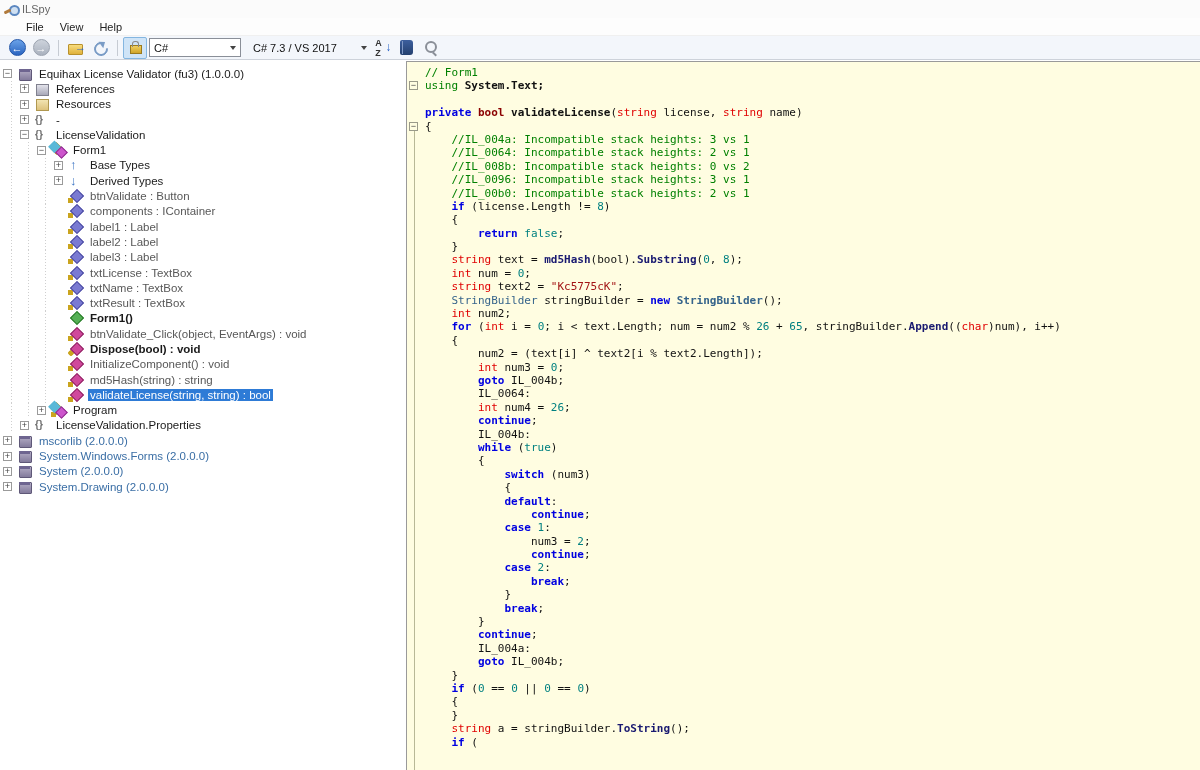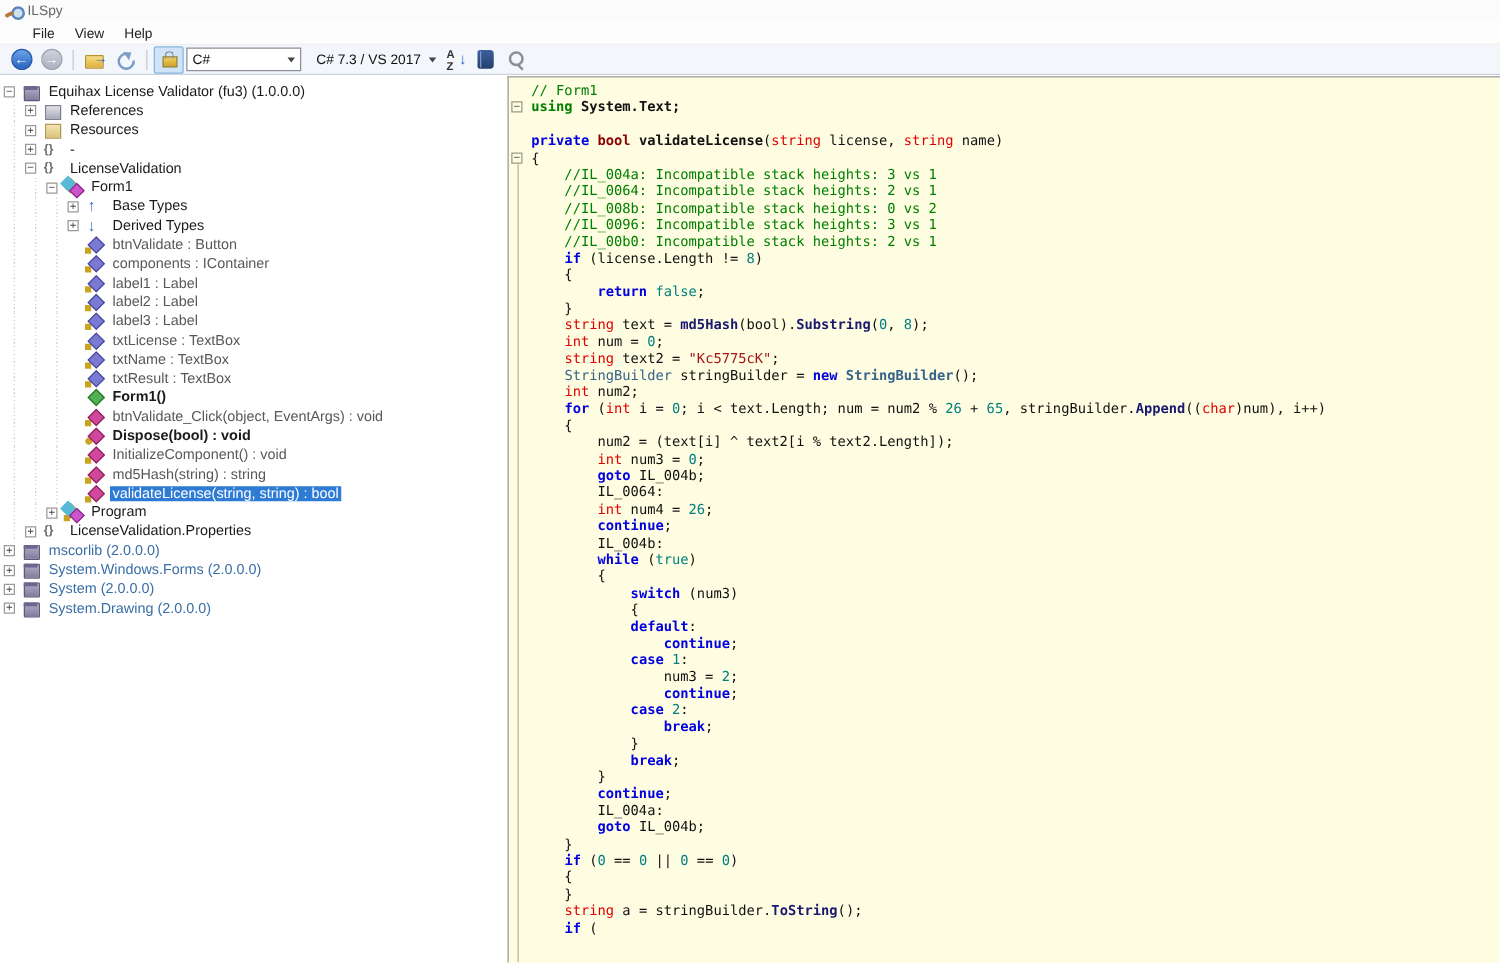--- a/index.html
+++ b/index.html
@@ -47,21 +47,21 @@
   .ic-privacy::before { content:""; position:absolute; left:2px; bottom:1px; width:10px; height:7px;
                         background:linear-gradient(#f0d060,#d0a428); border:1px solid #9a7a1e; }
   .ic-privacy::after { content:""; position:absolute; left:4px; top:0px; width:5px; height:5px;
                        border:1px solid #8a8a8a; border-bottom:none; border-radius:3px 3px 0 0; }
   .combo { width:92px; height:19px; background:#fff; border:1px solid #8a8f98; display:flex;
            align-items:center; margin-left:2px; }
   .combo.lang { width:92px; }
   .combo .cval { flex:1; font-size:11px; padding-left:4px; color:#111; }
   .combo .carr { width:15px; height:100%; display:flex; align-items:center; justify-content:center; }
   .flat-combo { display:flex; align-items:center; margin-left:8px; padding:2px 4px; }
-  .flat-combo .cval { font-size:11px; color:#111; margin-right:6px; }
+  .flat-combo .cval { font-size:11px; color:#111; margin-right:24px; }
   .tri-down { width:0; height:0; border-left:3.5px solid transparent; border-right:3.5px solid transparent;
               border-top:4px solid #444; }
   .ic-sort { position:relative; width:15px; height:16px; }
   .ic-sort::before { content:"A"; position:absolute; left:0; top:-2px; font-size:9px; font-weight:bold; color:#333; }
   .ic-sort::after  { content:"Z"; position:absolute; left:0; bottom:-2px; font-size:9px; font-weight:bold; color:#333; }
   .ic-sort .arr { position:absolute; right:-1px; top:0px; color:#2a64c8; font-size:12px; font-weight:bold; }
   .ic-book { position:relative; width:13px; height:15px; }
   .ic-book::before { content:""; position:absolute; inset:0; background:linear-gradient(#3c5f9e,#24406e);
                      border-radius:2px 3px 3px 2px; }
   .ic-book::after { content:""; position:absolute; left:2px; top:1px; width:1px; height:13px; background:#7e97c4; }
@@ -126,21 +126,21 @@
 
   
   .gutter { position:absolute; left:0; top:0; bottom:0; width:16px; }
   .foldline { position:absolute; left:7px; top:67px; bottom:0; width:1px; background:#b8b896; }
   .fold { position:absolute; left:2px; width:9px; height:9px; border:1px solid #9a9a8a; background:#fffde1;
           color:#444; font-size:9px; line-height:7px; text-align:center; }
   .code { position:absolute; left:18px; top:4px; right:0; bottom:0;
           font-family:"DejaVu Sans Mono", monospace; font-size:11px; line-height:13.4px; }
   .cl { white-space:pre; height:13.4px; color:#111; }
   .s-c  { color:#008000; }
-  .s-gb { color:#008000; font-weight:bold;margin-top:28px; }
+  .s-gb { color:#008000; font-weight:normal;margin-top:28px; }
   .s-pb { color:#111; font-weight:bold; }
   .s-kb { color:#0000e0; font-weight:bold; }
   .s-k  { color:#0000e0; font-weight:bold; }
   .s-b  { color:#8b0000; font-weight:bold; }
   .s-db { color:#111; font-weight:bold; }
   .s-t  { color:#e00000; }
   .s-m  { color:#191970; font-weight:bold; }
   .s-ty { color:#36648b; }
   .s-tyb{ color:#36648b; font-weight:bold; }
   .s-s  { color:#a31515; }

